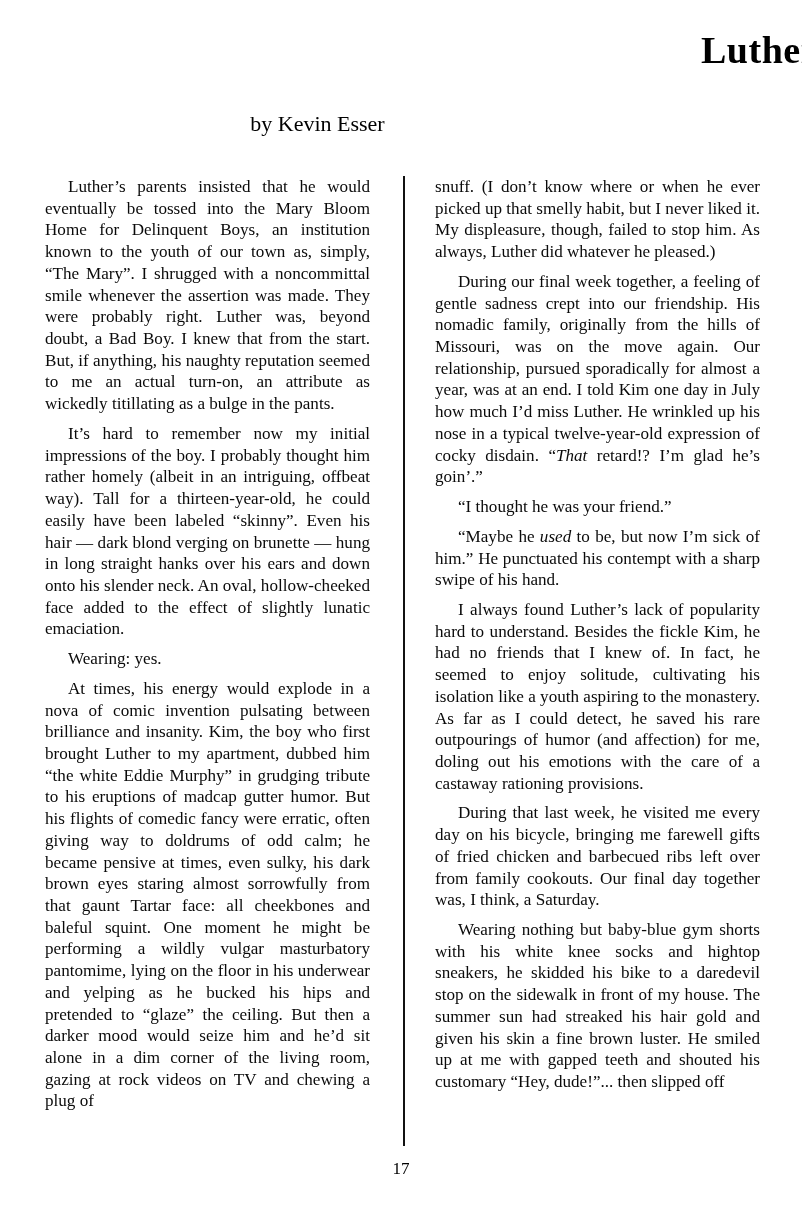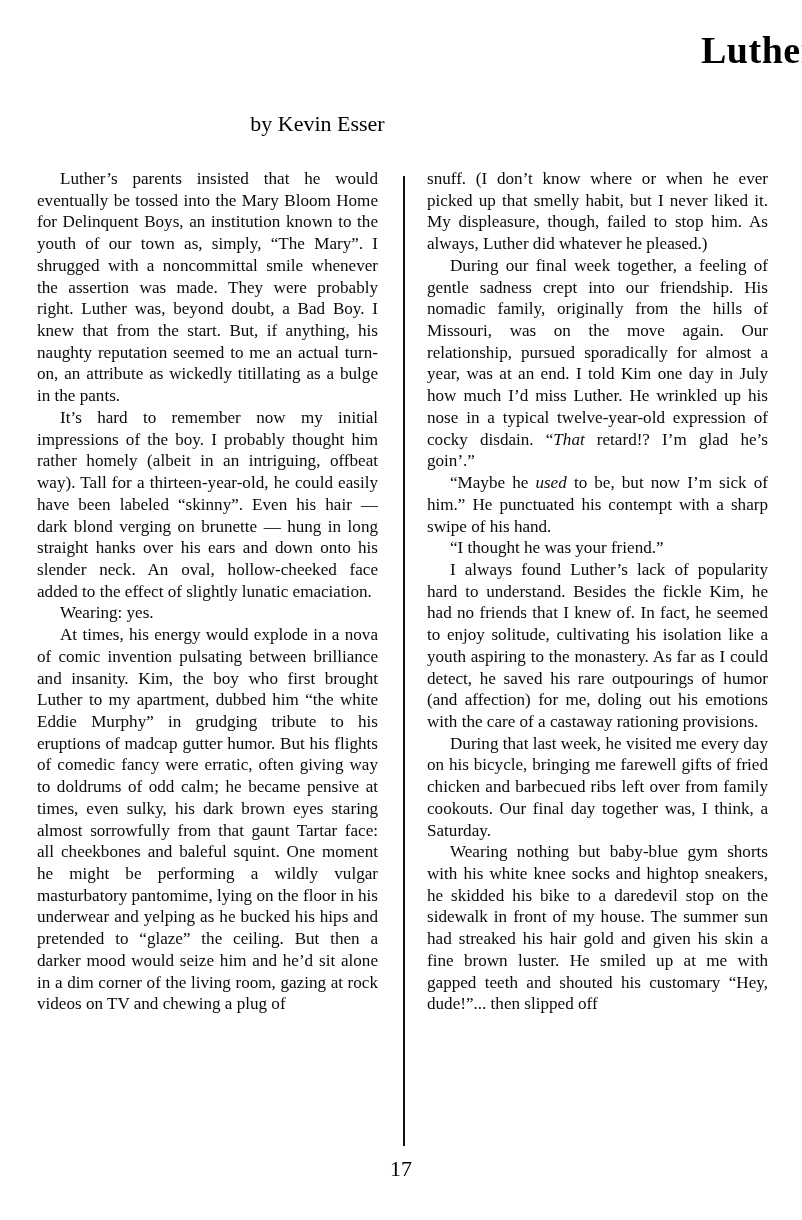--- a/index.html
+++ b/index.html
@@ -69,21 +69,21 @@
     line-height: 21.72px;
     text-align: justify;
     text-justify: inter-word;
     hyphens: none;
     overflow: hidden;
   }
   .column.left  { left: 37px; }
   .column.right { left: 427px; }
 
   .column p {
-    margin: 0;
+    margin: 8px;
     text-indent: 23px;
   }
   
   .column p.runon { text-indent: 0; }
 
   .column em { font-style: italic; }
 
   .col-divider {
     position: absolute;
     left: 403px;
@@ -92,21 +92,21 @@
     height: 970px;
     background: #111;
   }
 
   .folio {
     position: absolute;
     left: 0;
     top: 1158px;
     width: 802px;
     text-align: center;
-    font-size: 22px;
+    font-size: 17px;
     line-height: 22px;
     color: #000;
   }
 </style>
 </head>
 <body>
 
 <div class="page">
 
   <div class="story-title">Luther</div>
@@ -118,22 +118,22 @@
   <div class="columns">
     <div class="column left">
         <p>Luther’s parents insisted that he would eventually be tossed into the Mary Bloom Home for Delinquent Boys, an institution known to the youth of our town as, simply, “The Mary”. I shrugged with a noncommittal smile whenever the assertion was made. They were probably right. Luther was, beyond doubt, a Bad Boy. I knew that from the start. But, if anything, his naughty reputation seemed to me an actual turn-on, an attribute as wickedly titillating as a bulge in the pants.</p>
         <p>It’s hard to remember now my initial impressions of the boy. I probably thought him rather homely (albeit in an intriguing, offbeat way). Tall for a thirteen-year-old, he could easily have been labeled “skinny”. Even his hair — dark blond verging on brunette — hung in long straight hanks over his ears and down onto his slender neck. An oval, hollow-cheeked face added to the effect of slightly lunatic emaciation.</p>
         <p>Wearing: yes.</p>
         <p>At times, his energy would explode in a nova of comic invention pulsating between brilliance and insanity. Kim, the boy who first brought Luther to my apartment, dubbed him “the white Eddie Murphy” in grudging tribute to his eruptions of madcap gutter humor. But his flights of comedic fancy were erratic, often giving way to doldrums of odd calm; he became pensive at times, even sulky, his dark brown eyes staring almost sorrowfully from that gaunt Tartar face: all cheekbones and baleful squint. One moment he might be performing a wildly vulgar masturbatory pantomime, lying on the floor in his underwear and yelping as he bucked his hips and pretended to “glaze” the ceiling. But then a darker mood would seize him and he’d sit alone in a dim corner of the living room, gazing at rock videos on TV and chewing a plug of</p>
       </div>
     <div class="column right">
         <p class="runon"><span>snuff. (I don’t know where or when he ever picked up that smelly habit, but I never liked it. My displeasure, though, failed to stop him. As always, Luther did whatever he pleased.)</span></p>
         <p><span>During our final week together, a feeling of gentle sadness crept into our friendship. His nomadic family, originally from the hills of Missouri, was on the move again. Our relationship, pursued sporadically for almost a year, was at an end. I told Kim one day in July how much I’d miss Luther. He wrinkled up his nose in a typical twelve-year-old expression of cocky disdain. “</span><em>That</em><span> retard!? I’m glad he’s goin’.”</span></p>
+        <p><span>“I thought he was your friend.”</span></p>
         <p><span>“Maybe he </span><em>used</em><span> to be, but now I’m sick of him.” He punctuated his contempt with a sharp swipe of his hand.</span></p>
-        <p><span>“I thought he was your friend.”</span></p>
         <p><span>I always found Luther’s lack of popularity hard to understand. Besides the fickle Kim, he had no friends that I knew of. In fact, he seemed to enjoy solitude, cultivating his isolation like a youth aspiring to the monastery. As far as I could detect, he saved his rare outpourings of humor (and affection) for me, doling out his emotions with the care of a castaway rationing provisions.</span></p>
         <p><span>During that last week, he visited me every day on his bicycle, bringing me farewell gifts of fried chicken and barbecued ribs left over from family cookouts. Our final day together was, I think, a Saturday.</span></p>
         <p><span>Wearing nothing but baby-blue gym shorts with his white knee socks and hightop sneakers, he skidded his bike to a daredevil stop on the sidewalk in front of my house. The summer sun had streaked his hair gold and given his skin a fine brown luster. He smiled up at me with gapped teeth and shouted his customary “Hey, dude!”... then slipped off</span></p>
       </div>
   </div>
 
   <div class="folio">17</div>
 
 </div>
 

